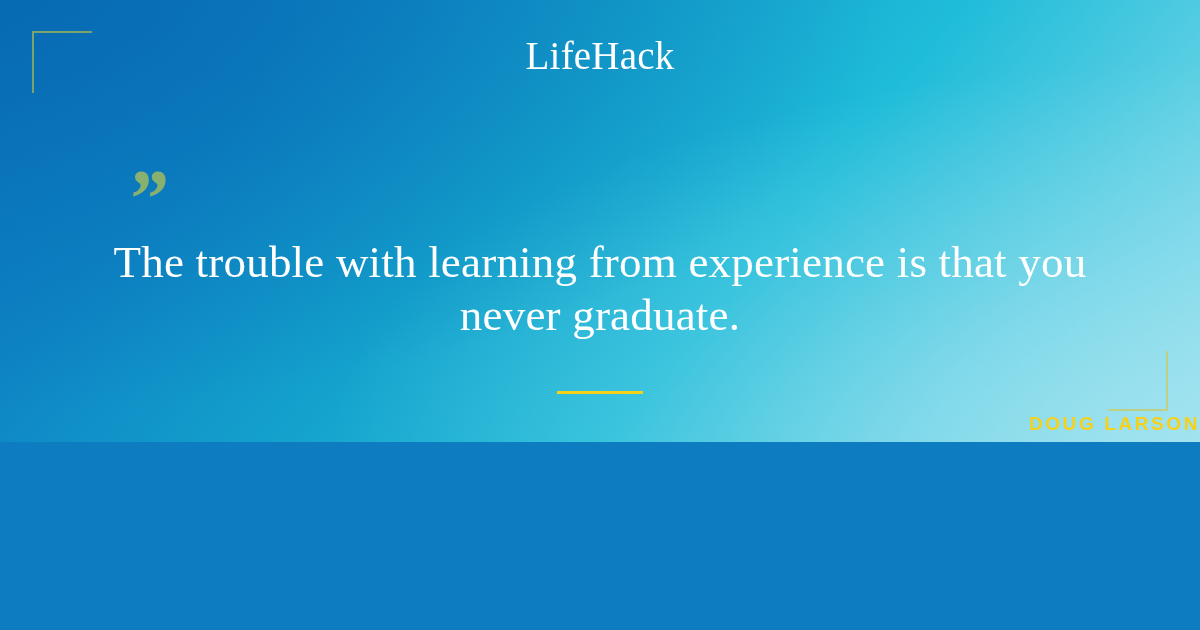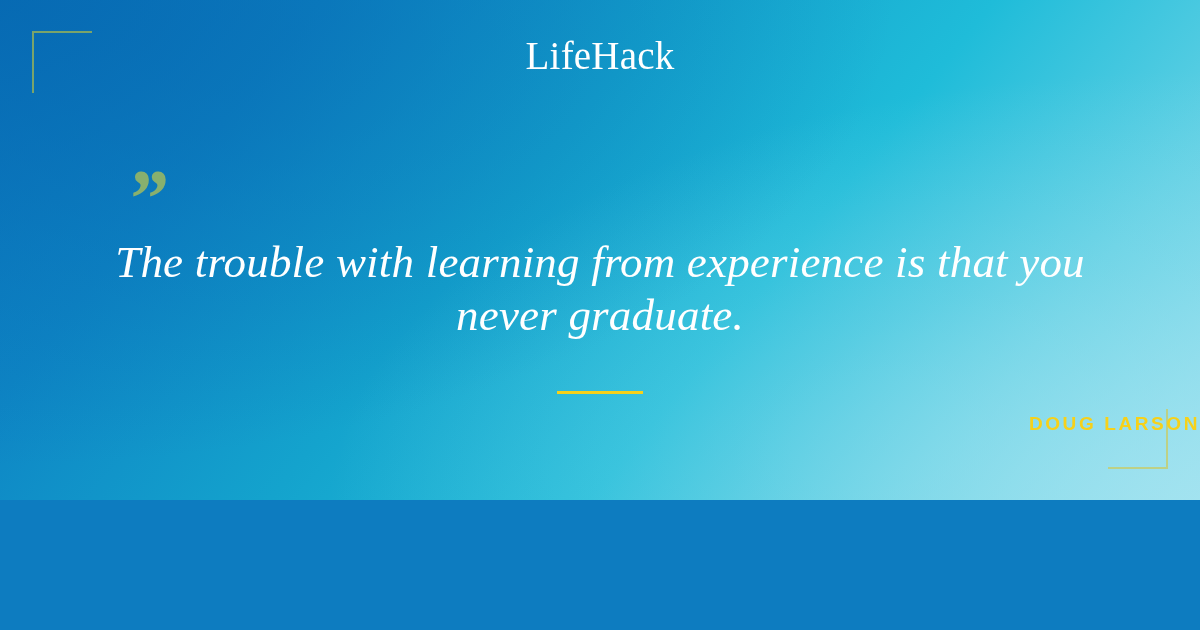--- a/index.html
+++ b/index.html
@@ -11,21 +11,21 @@
   }
 
   body {
     font-family:"Liberation Sans", sans-serif;
     background:#0d7cc0;
   }
 
   .card {
     position:relative;
     width:1200px;
-    height:500px;
+    height:442px;
     overflow:hidden;
     background:
       linear-gradient(129deg,
         #0b77bf 0%,
         #0e86c5 20%,
         #14a3cd 42%,
         #1fbcd9 62%,
         #5fd0e4 82%,
         #92dfee 100%);
   }
@@ -102,21 +102,20 @@
   .quote-block {
     position:absolute;
     left:0;
     right:0;
     top:236px;
     text-align:center;
     z-index:3;
   }
   .quote-text {
     font-family:"Liberation Serif", serif;
-    font-style:italic;
     font-size:45px;
     line-height:1.18;
     color:#ffffff;
     letter-spacing:0.2px;
     padding:0 92px;
   }
 
   
   .divider-wrap {
     position:absolute;

